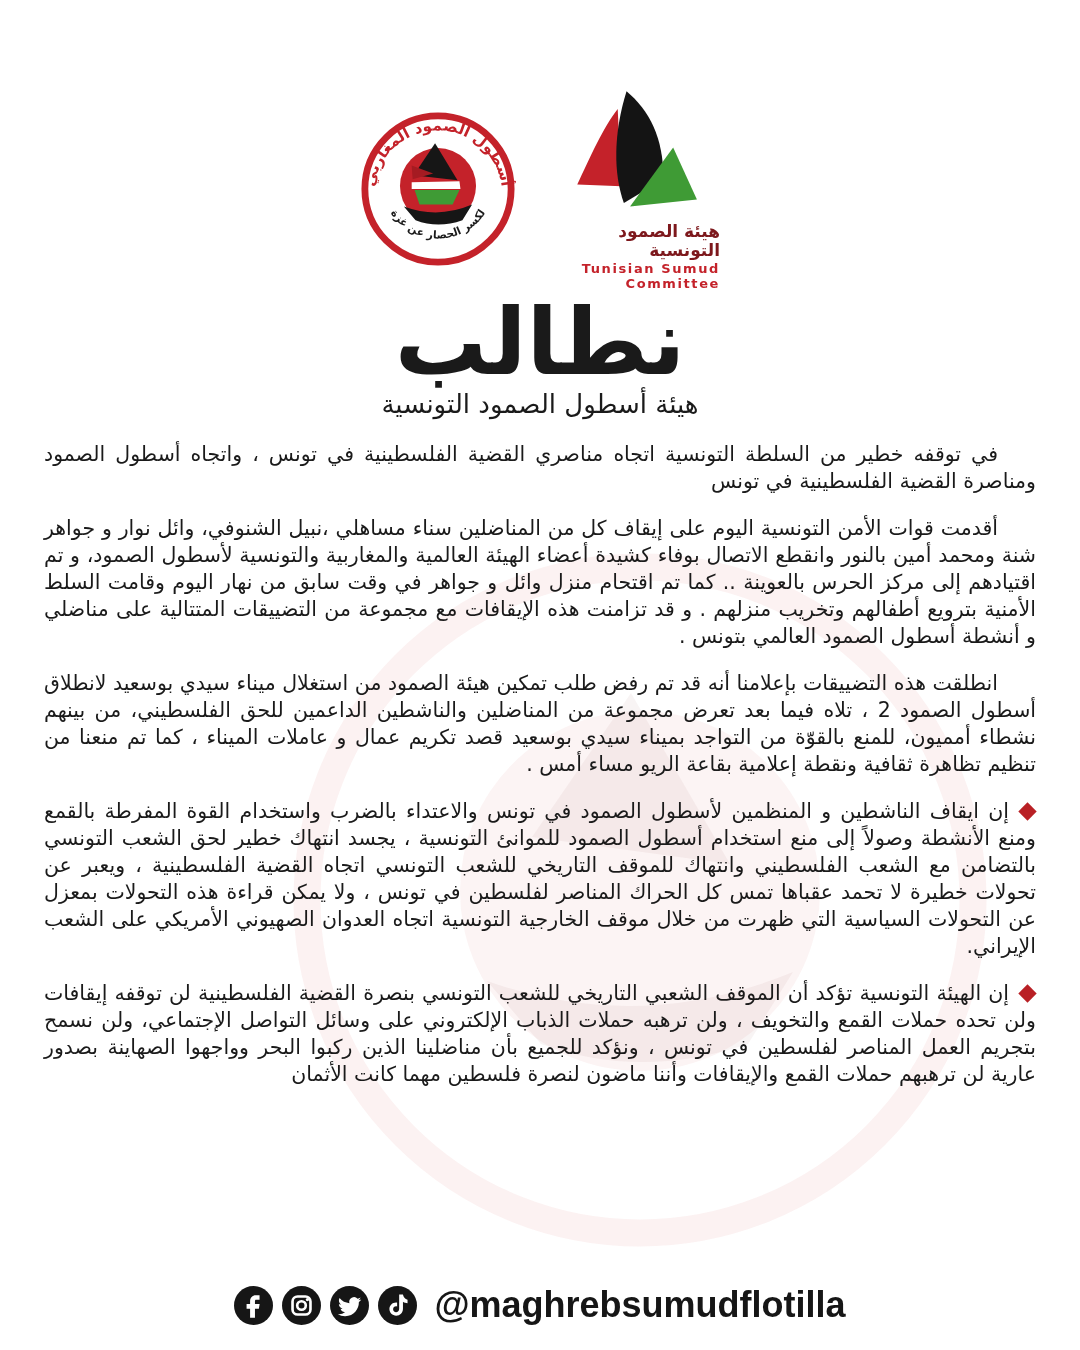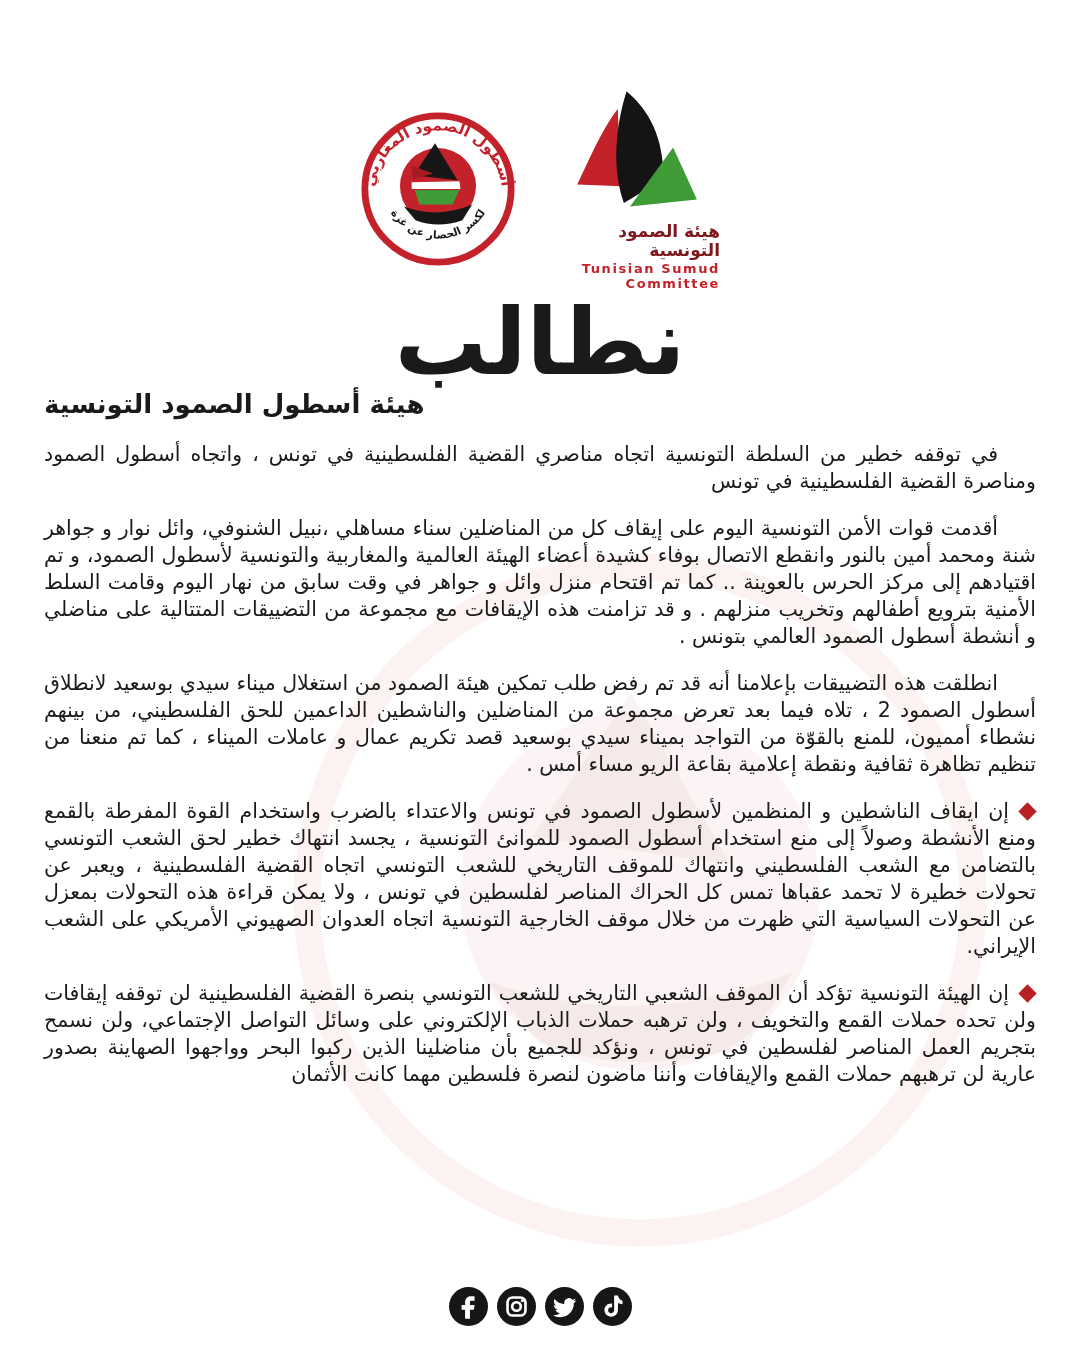--- a/index.html
+++ b/index.html
@@ -31,23 +31,23 @@
   .title{
     position:relative;z-index:1;
     text-align:center;
     font-size:92px;font-weight:900;
     line-height:1.0;
     margin-top:6px;
     letter-spacing:-2px;
   }
   .subtitle{
     position:relative;z-index:1;
-    direction:rtl;text-align:left;
+    direction:rtl;text-align:center;
     padding:0 44px;
-    font-size:26px;font-weight:bold;
+    font-size:26px;font-weight:normal;
     margin-top:0px;
   }
   
   .body-text{
     position:relative;z-index:1;
     direction:rtl;
     padding:22px 44px 0 44px;
     font-size:20.5px;
     line-height:27px;
     text-align:justify;
@@ -153,15 +153,16 @@
       <circle cx="26.1" cy="13.9" r="1.7" fill="#ffffff"></circle>
     </svg>
     <svg class="icon" viewBox="0 0 40 40">
       <circle cx="20" cy="20" r="20" fill="#161616"></circle>
       <path d="M32 13.8c-.9.4-1.8.7-2.8.8 1-.6 1.8-1.6 2.2-2.7-1 .6-2 1-3.1 1.2a4.9 4.9 0 0 0-8.4 4.5 14 14 0 0 1-10.1-5.2 4.9 4.9 0 0 0 1.5 6.6c-.8 0-1.6-.2-2.2-.6v.1c0 2.4 1.7 4.4 3.9 4.8-.7.2-1.5.2-2.2.1a4.9 4.9 0 0 0 4.6 3.4A9.9 9.9 0 0 1 8 28.9 14 14 0 0 0 15.6 31c9.1 0 14-7.5 14-14v-.6c1-.7 1.8-1.6 2.4-2.6z" fill="#ffffff"></path>
     </svg>
     <svg class="icon" viewBox="0 0 40 40">
       <circle cx="20" cy="20" r="20" fill="#161616"></circle>
       <path d="M25.6 8.8c.4 2.7 2.1 4.7 4.7 5.2v3.7c-1.7 0-3.3-.5-4.7-1.5v7.1c0 4.2-3 7.1-7 7.1-3.8 0-6.9-2.9-6.9-6.7 0-3.7 3-6.7 6.8-6.7.4 0 .8 0 1.1.1v3.9c-.3-.1-.7-.2-1.1-.2-1.7 0-3 1.3-3 3s1.3 3 3 3c1.8 0 3.2-1.4 3.2-3.3V8.8h3.9z" fill="#ffffff"></path>
     </svg>
+    <div class="handle">@maghrebsumudflotilla</div>
   </div>
 
 </div>
 
 </body></html>

